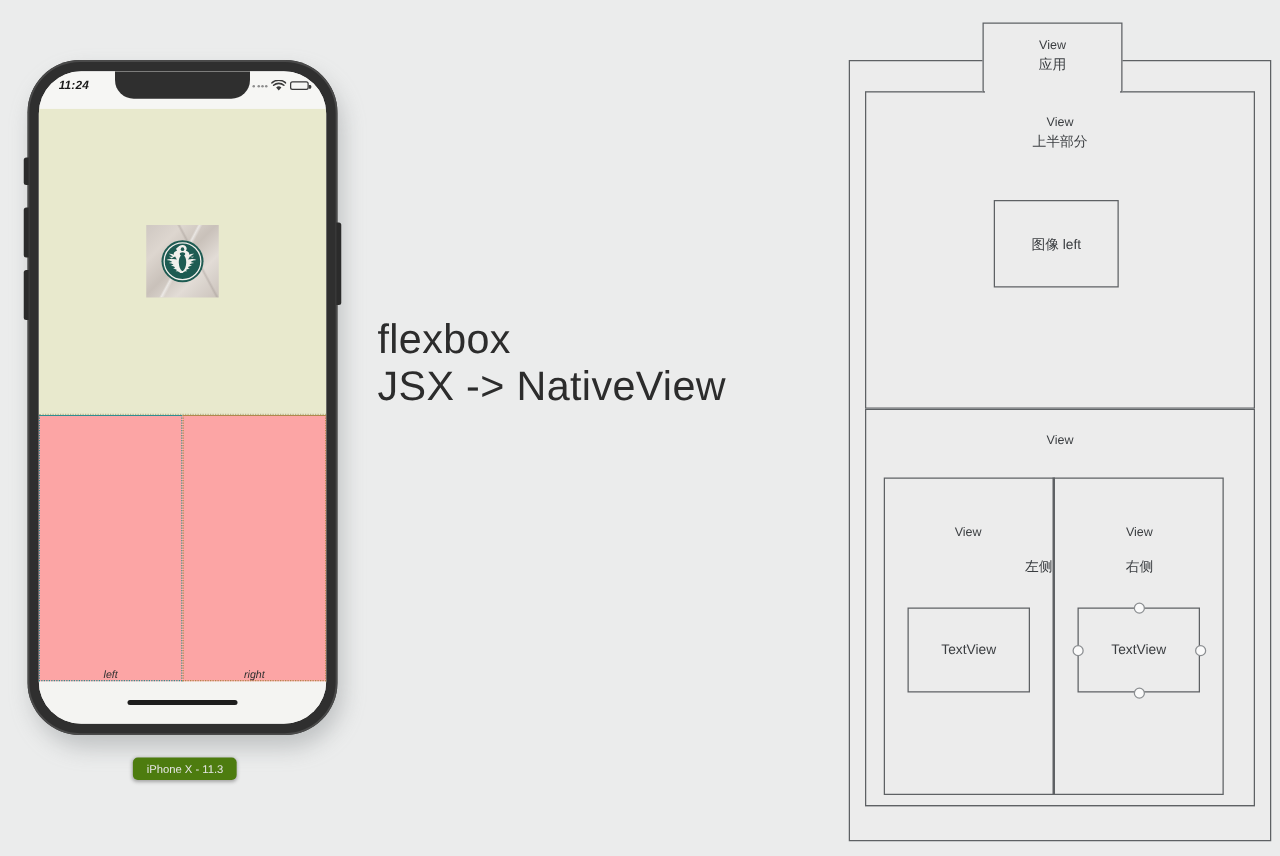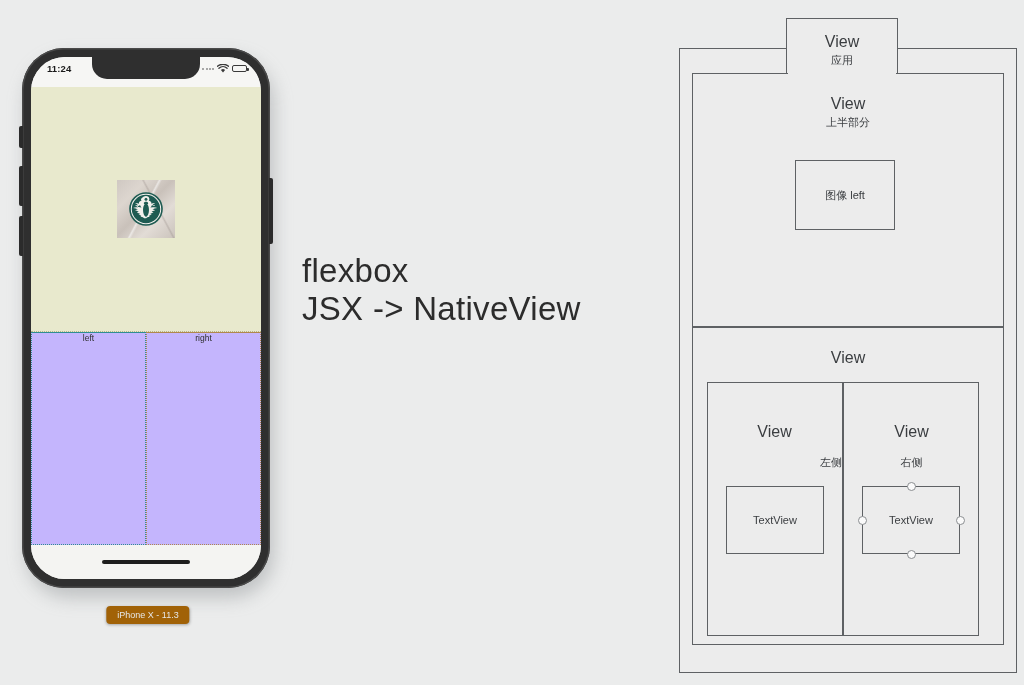--- a/index.html
+++ b/index.html
@@ -24,21 +24,21 @@
   }
   .side-btn { position: absolute; background: #2b2b2b; }
   #btn-mute   { left: -3px; top: 78px;  width: 4px; height: 22px; border-radius: 2px 0 0 2px; }
   #btn-vol-up { left: -3px; top: 118px; width: 4px; height: 40px; border-radius: 2px 0 0 2px; }
   #btn-vol-dn { left: -3px; top: 168px; width: 4px; height: 40px; border-radius: 2px 0 0 2px; }
   #btn-power  { right: -3px; top: 130px; width: 4px; height: 66px; border-radius: 0 2px 2px 0; }
 
   #phone-screen {
     position: absolute; left: 9px; top: 9px; width: 230px; height: 522px;
     border-radius: 34px; overflow: hidden; background: #f4f4f2;
-    display: flex; flex-direction: column;
+    display: flex; flex-direction: column; font-style: italic;
   }
   
   #status-bar {
     position: relative; height: 30px; flex: 0 0 30px;
     background: #f6f6f4; display: flex; align-items: flex-start;
     justify-content: space-between; padding: 6px 14px 0 16px; z-index: 4;
   }
   #notch {
     position: absolute; left: 50%; transform: translateX(-50%); top: 0;
     width: 108px; height: 22px; background: #2f2f2f;
@@ -72,53 +72,53 @@
   #logo-tile::before {
     content:""; position:absolute; inset:0;
     background:
       linear-gradient(118deg, transparent 46%, rgba(255,255,255,.55) 48%, transparent 51%),
       linear-gradient(62deg, transparent 62%, rgba(150,140,135,.35) 64%, transparent 66%);
   }
   #sbux-logo { position: absolute; left: 50%; top: 50%; transform: translate(-50%,-50%); }
 
   #app-bottom { flex: 1 1 auto; display: flex; }
   .half-pane {
-    flex: 1 1 50%; background: #c4b5fd; display: flex;
-    align-items: flex-start; justify-content: center; position: relative;
+    flex: 1 1 50%; background: #fca5a5; display: flex;
+    align-items: flex-end; justify-content: center; position: relative;
   }
   #pane-left  { border: 1px dotted #2f8e92; border-top: 1.5px solid #2f8e92; }
   #pane-right { border: 1px dotted #b0884c; border-top: 1.5px solid #b0884c; }
   .pane-label { font-size: 8.5px; color: #2e2e2e; }
 
   #home-area {
     flex: 0 0 34px; background: #f4f4f2;
     display: flex; align-items: center; justify-content: center;
   }
   #home-indicator { width: 88px; height: 4px; border-radius: 3px; background: #1d1d1d; }
 
   #device-badge {
     position: absolute; left: 50%; transform: translateX(-50%); top: 558px;
-    background: #a16207; color: #e6e6e6; font-size: 9px;
+    background: #4d7c0f; color: #e6e6e6; font-size: 9px;
     padding: 4px 11px; border-radius: 4px; white-space: nowrap;
     box-shadow: 0 1px 3px rgba(0,0,0,.3);
   }
 
   
   #center-text { position: absolute; left: 302px; top: 196px; width: 350px; }
   #headline-main { font-size: 33px; color: #2c2c2c; font-weight: 400; letter-spacing: .3px; }
   #headline-sub  { font-size: 33px; color: #2c2c2c; font-weight: 400; margin-top: 56px; letter-spacing: .3px; }
 
   
   #diagram { position: absolute; left: 672px; top: 8px; width: 346px; height: 670px; }
   .dbox { position: absolute; border: 1.6px solid #5e6164; background: #ececec; }
   .dlabel {
     position: absolute; left: 0; right: 0; text-align: center;
     color: #3a3d40; line-height: 1.45; pointer-events: none;
   }
-  .dlabel .en { font-size: 16px; display: block; }
+  .dlabel .en { font-size: 10px; display: block; }
   .dlabel .cn { font-size: 11px; display: block; }
 
   #frame-outer { left: 7px;  top: 40px;  width: 338px; height: 625px; }
   #tab-app     { left: 114px; top: 10px; width: 112px; height: 56px; z-index: 3; background: #ececec; }
   #tab-app-mask{ position: absolute; left: 116px; top: 63px; width: 108px; height: 5px; background: #ececec; z-index: 4; }
   #frame-inner { left: 20px; top: 65px; width: 312px; height: 572px; }
   #box-top     { left: 20px; top: 65px; width: 312px; height: 254px; border-bottom-width: 1.6px; }
   #box-logo    { left: 123px; top: 152px; width: 100px; height: 70px; }
   #box-bottom  { left: 20px; top: 319px; width: 312px; height: 318px; }
   #box-cols    { left: 35px; top: 374px; width: 272px; height: 254px; }

